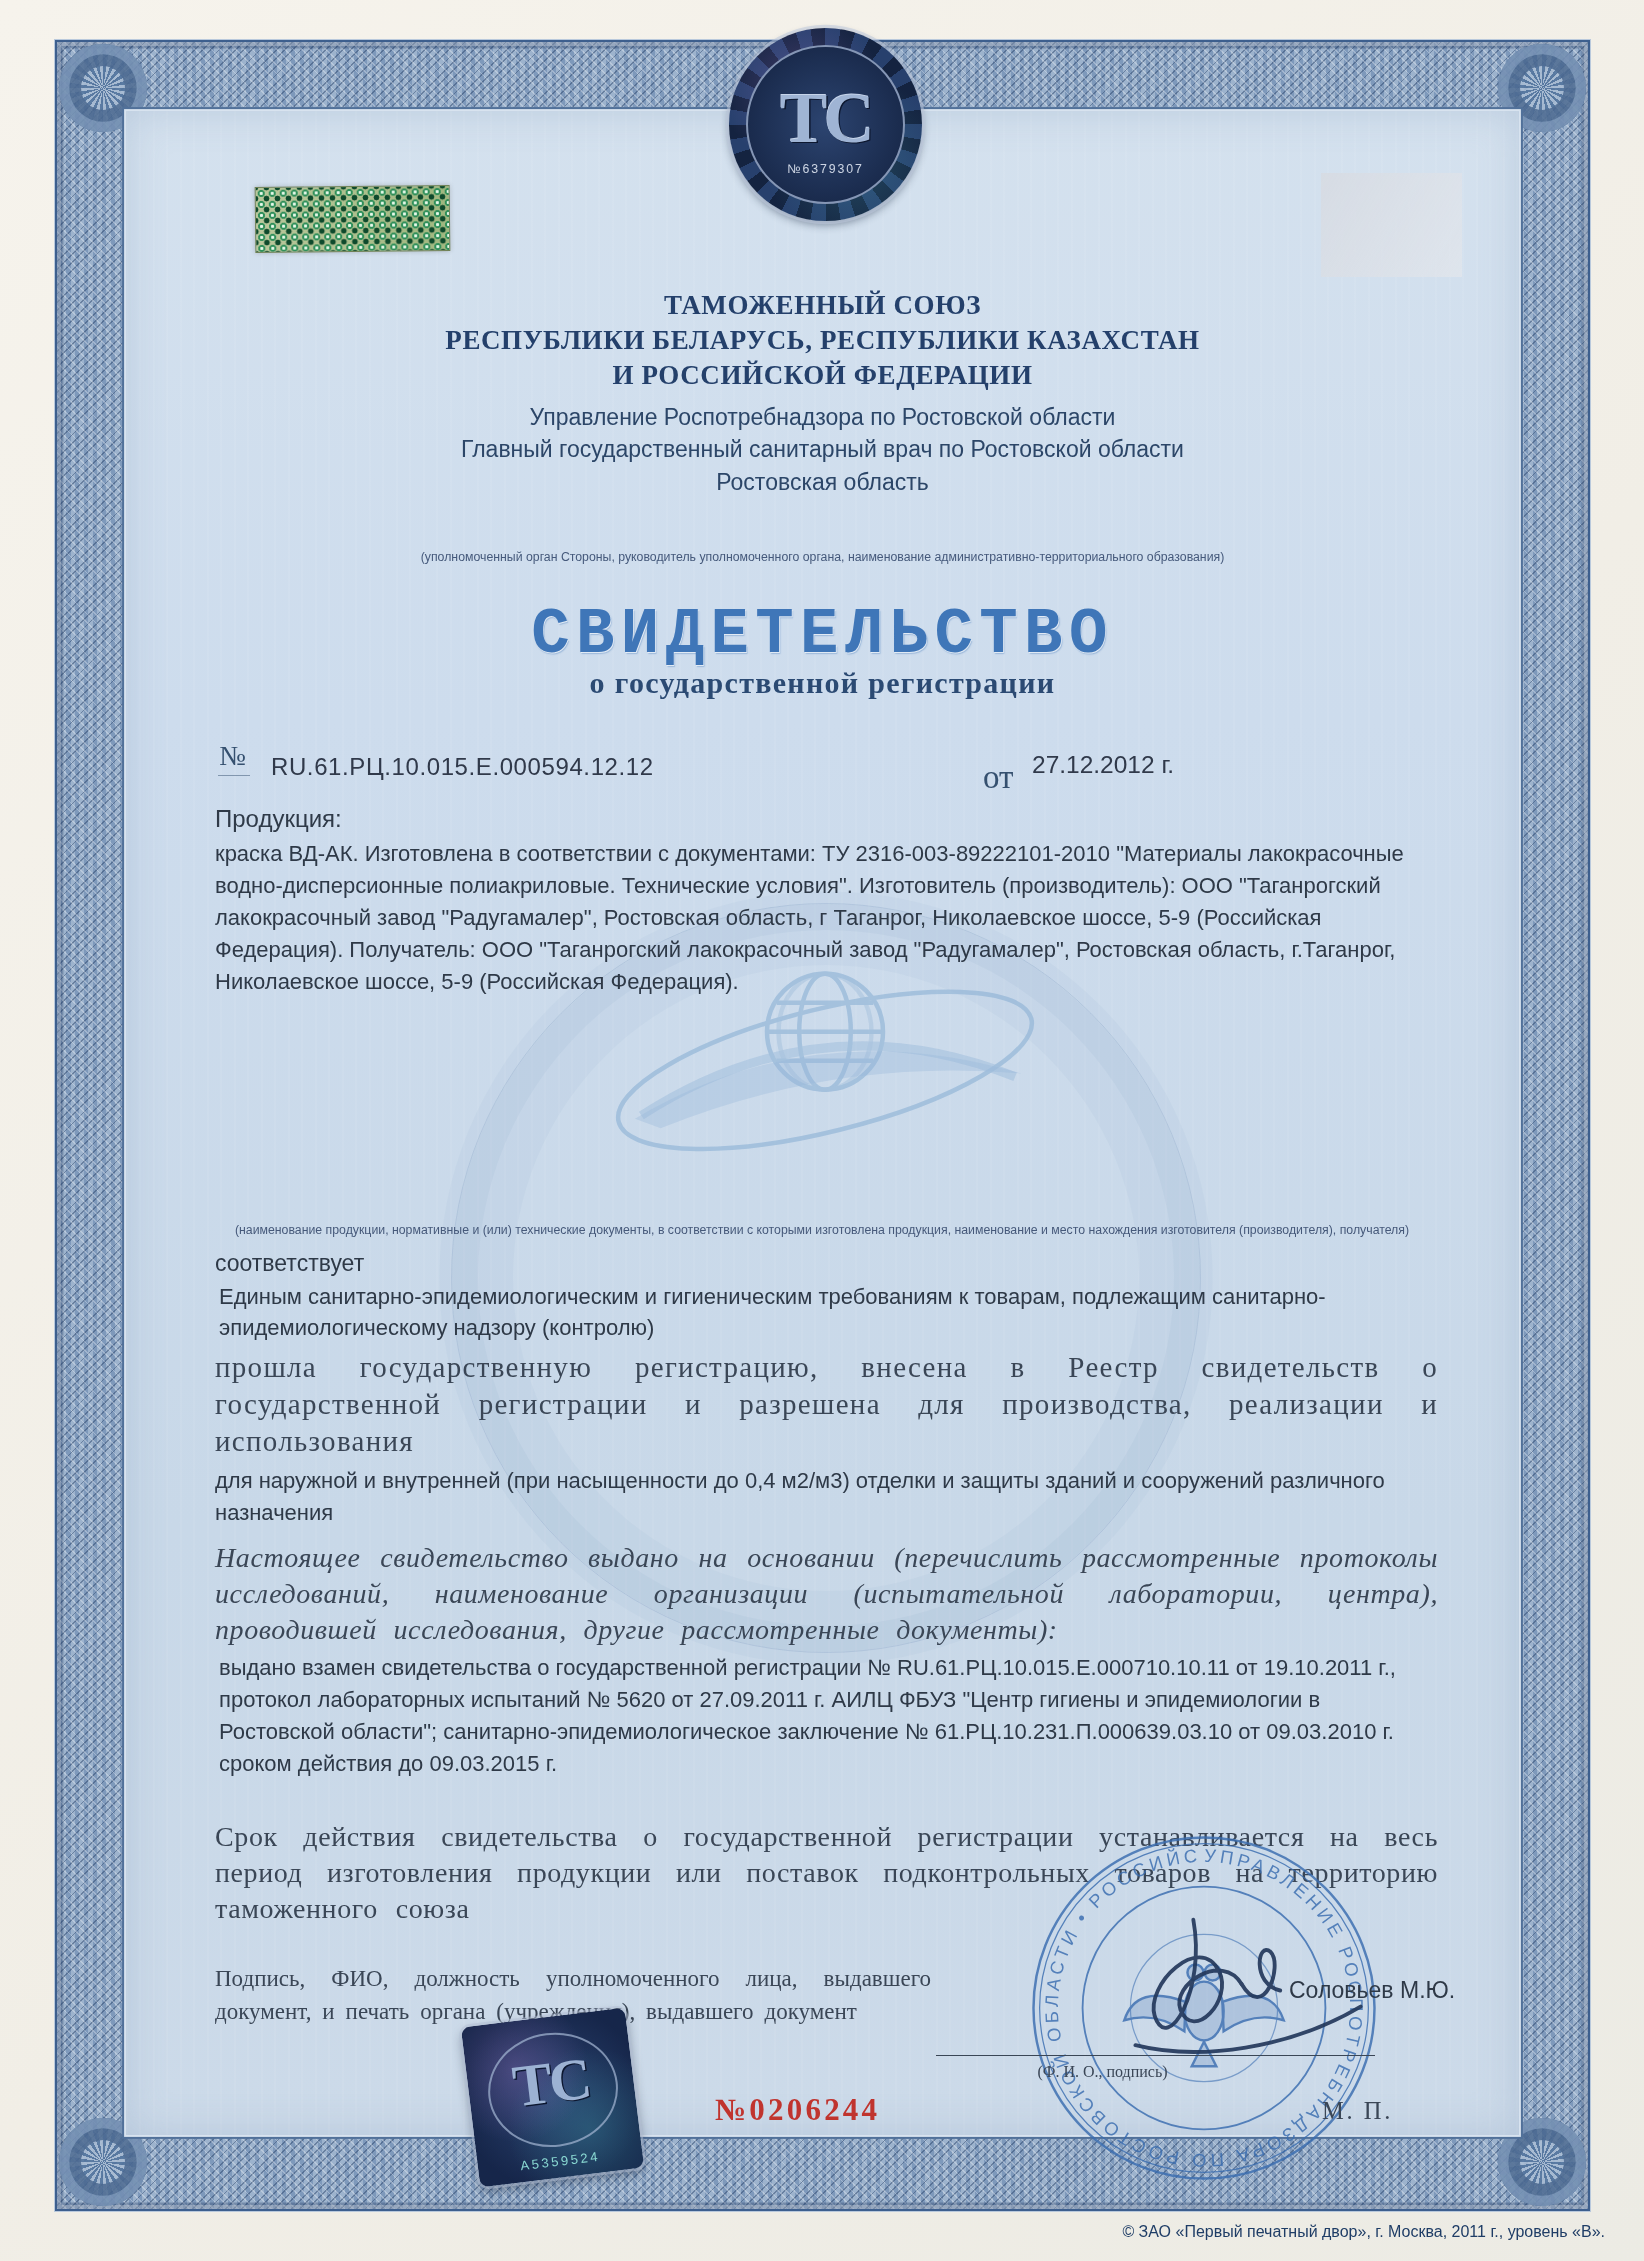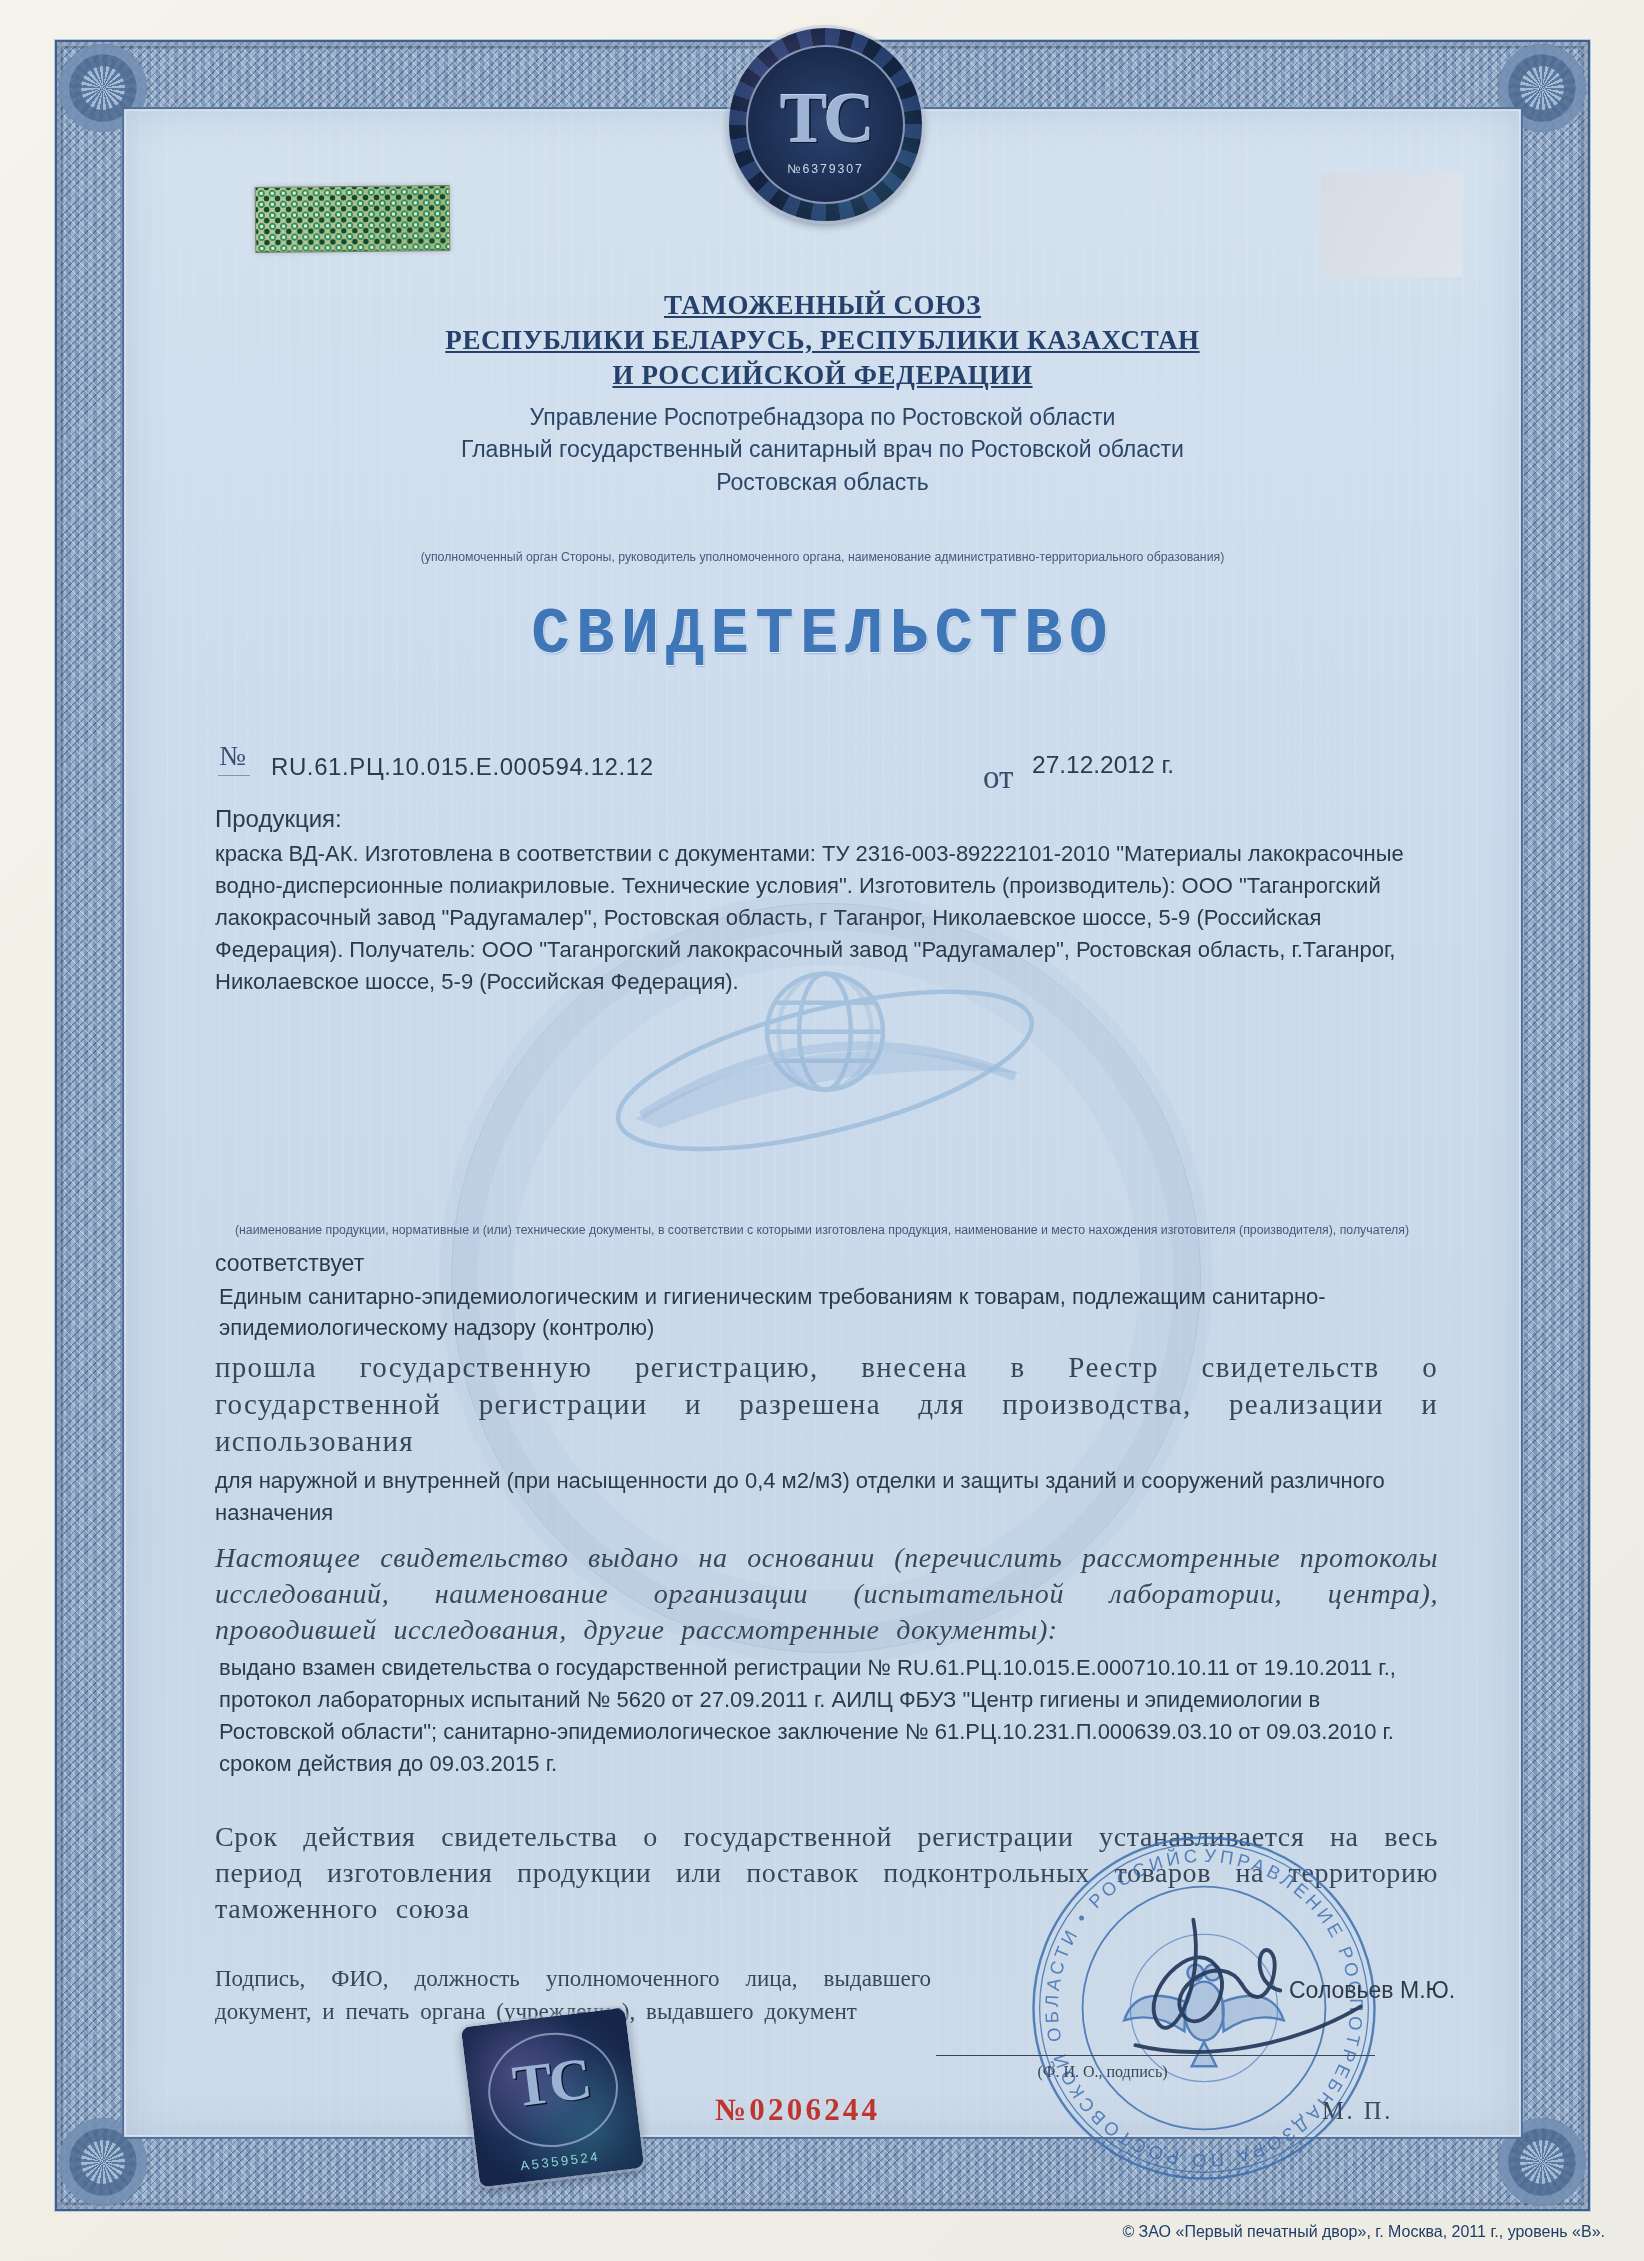--- a/index.html
+++ b/index.html
@@ -100,21 +100,21 @@
     color:#9cb2d3;text-shadow:1.3px 1.3px 0 #0c1730;letter-spacing:-3.2px;
   }
   .holo-serial-bottom{
     position:absolute;left:0;right:0;bottom:9px;text-align:center;
     font-size:13px;letter-spacing:2.6px;color:#8fe0d8;opacity:.95;
   }
 
   
   .center{text-align:center;}
   .header-block{left:213px;right:213px;top:288px;}
-  .h-top{font-family:"Liberation Serif",serif;font-weight:bold;color:#24406b;font-size:27px;line-height:35px;letter-spacing:0.6px;text-decoration:underline;}
+  .h-top{font-family:"Liberation Serif",serif;font-weight:bold;color:#24406b;font-size:27px;line-height:35px;letter-spacing:0.6px;}
   .h-auth{color:#2c4668;font-size:23px;line-height:31px;margin-top:9px;}
   .h-auth div{margin-top:1.3px;}
   .h-caption{left:213px;right:213px;top:550px;font-size:12.3px;color:#45597b;}
 
   .title-main{left:0;right:0;top:599px;font-family:Liberation Mono, monospace;font-weight:bold;
     font-size:64px;color:#3f76b8;letter-spacing:6.4px;text-shadow:0.6px 1.3px 0 rgba(255,255,255,0.7),1.3px 1.9px 1.3px rgba(63,118,184,0.35);}
   .title-sub{left:0;right:0;top:666px;font-family:"Liberation Serif",serif;font-weight:bold;font-size:30px;color:#2b4a73;letter-spacing:1.3px;}
 
   .num-label{left:218px;top:740px;font-family:"Liberation Serif",serif;font-size:28px;color:#35506f;border-bottom:1.3px solid rgba(53,80,111,0.5);padding:0 3.9px 2.6px 1.3px;}
   .num-value{left:271px;top:753px;font-size:24px;color:#30394a;letter-spacing:0.6px;}
@@ -182,20 +182,21 @@
     <div class="h-top">И РОССИЙСКОЙ ФЕДЕРАЦИИ</div>
     <div class="h-auth">
       <div>Управление Роспотребнадзора по Ростовской области</div>
       <div>Главный государственный санитарный врач по Ростовской области</div>
       <div>Ростовская область</div>
     </div>
   </div>
   <div class="abs h-caption center">(уполномоченный орган Стороны, руководитель уполномоченного органа, наименование административно-территориального образования)</div>
 
   <div class="abs title-main center">СВИДЕТЕЛЬСТВО</div>
+  <div class="abs title-sub center">о государственной регистрации</div>
 
   <div class="abs num-label">№</div>
   <div class="abs num-value">RU.61.РЦ.10.015.Е.000594.12.12</div>
   <div class="abs date-label">от</div>
   <div class="abs date-value">27.12.2012 г.</div>
 
   <div class="abs product-label">Продукция:</div>
   <div class="abs product-text">краска ВД-АК. Изготовлена в соответствии с документами: ТУ 2316-003-89222101-2010 "Материалы лакокрасочные водно-дисперсионные полиакриловые. Технические условия". Изготовитель (производитель): ООО "Таганрогский лакокрасочный завод "Радугамалер", Ростовская область, г Таганрог, Николаевское шоссе, 5-9 (Российская Федерация).  Получатель: ООО "Таганрогский лакокрасочный завод "Радугамалер", Ростовская область, г.Таганрог, Николаевское шоссе, 5-9 (Российская Федерация).</div>
 
   <svg class="abs wm-logo" viewBox="0 0 810 400">

